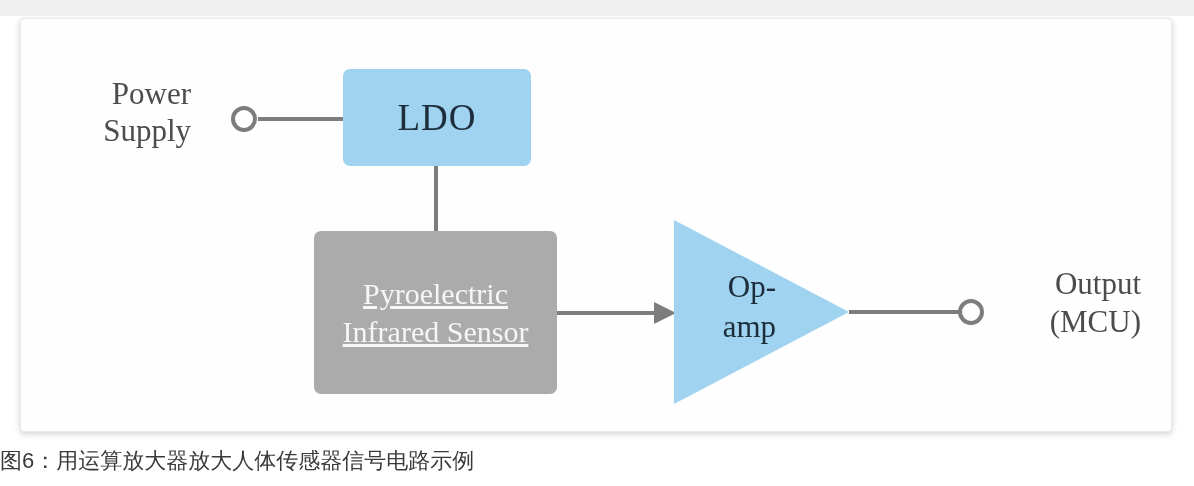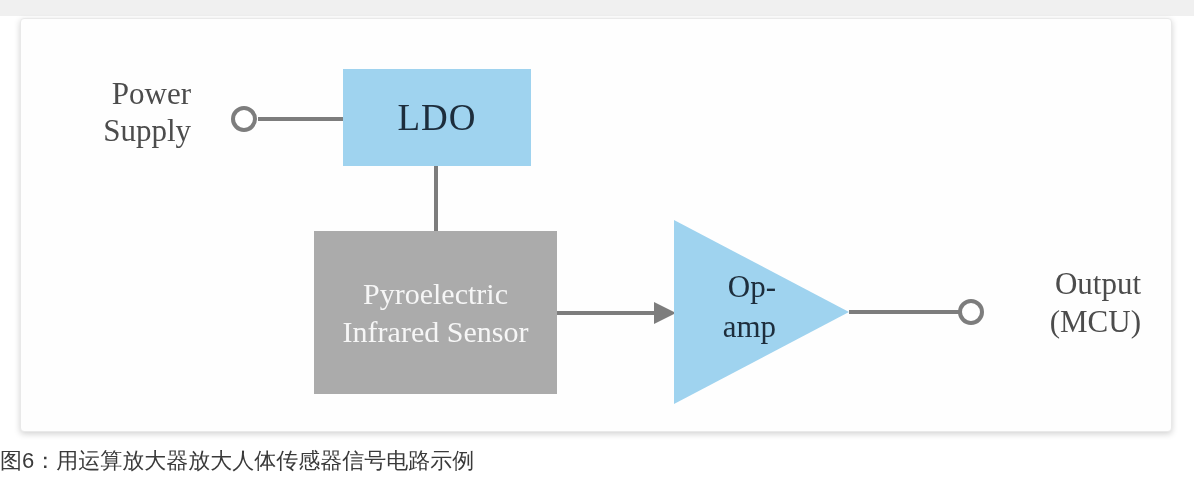--- a/index.html
+++ b/index.html
@@ -30,33 +30,33 @@
     box-shadow:0 2px 6px rgba(0,0,0,0.18);
     box-sizing:border-box;
   }
   .wires{position:absolute;left:0;top:0;width:1152px;height:414px;}
   .wire{stroke:var(--wire-gray);stroke-width:4;fill:none;}
   .node{fill:#ffffff;stroke:var(--wire-gray);stroke-width:4;}
   .arrowhead{fill:var(--wire-gray);stroke:none;}
   .tri{fill:var(--block-blue);stroke:none;}
   .block{
     position:absolute;display:flex;align-items:center;justify-content:center;
-    text-align:center;box-sizing:border-box;
+    text-align:center;box-sizing:border-box;border-radius:7px;
   }
   .ldo-block{
     left:322px;top:50px;width:188px;height:97px;
     background:var(--block-blue);
     font-size:37px;color:var(--block-text);letter-spacing:1px;
   }
   .sensor-block{
     left:293px;top:212px;width:243px;height:163px;
     background:var(--block-gray);
     font-size:30px;line-height:38px;color:var(--sensor-text);
   }
-  .sensor-block span{display:inline-block;width:190px;}
+  .sensor-block span{display:inline-block;width:190px;text-decoration:underline;}
   .txt{
     position:absolute;text-align:right;color:var(--outer-text);
   }
   .power-label{left:30px;top:56px;width:140px;font-size:31px;line-height:37px;}
   .opamp-label{left:655px;top:248px;width:100px;font-size:31px;line-height:40px;color:var(--block-text);z-index:2;}
   .output-label{left:975px;top:246px;width:145px;font-size:31px;line-height:38px;}
   .caption{
     position:absolute;left:0;top:446px;width:1194px;
     font-family:"Liberation Sans", sans-serif;
     font-size:22px;color:var(--caption-text);

